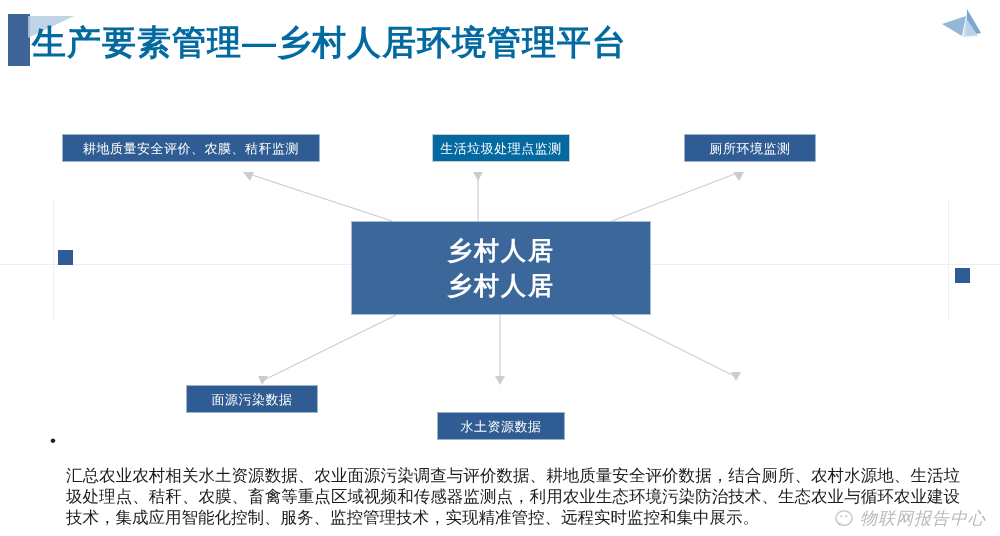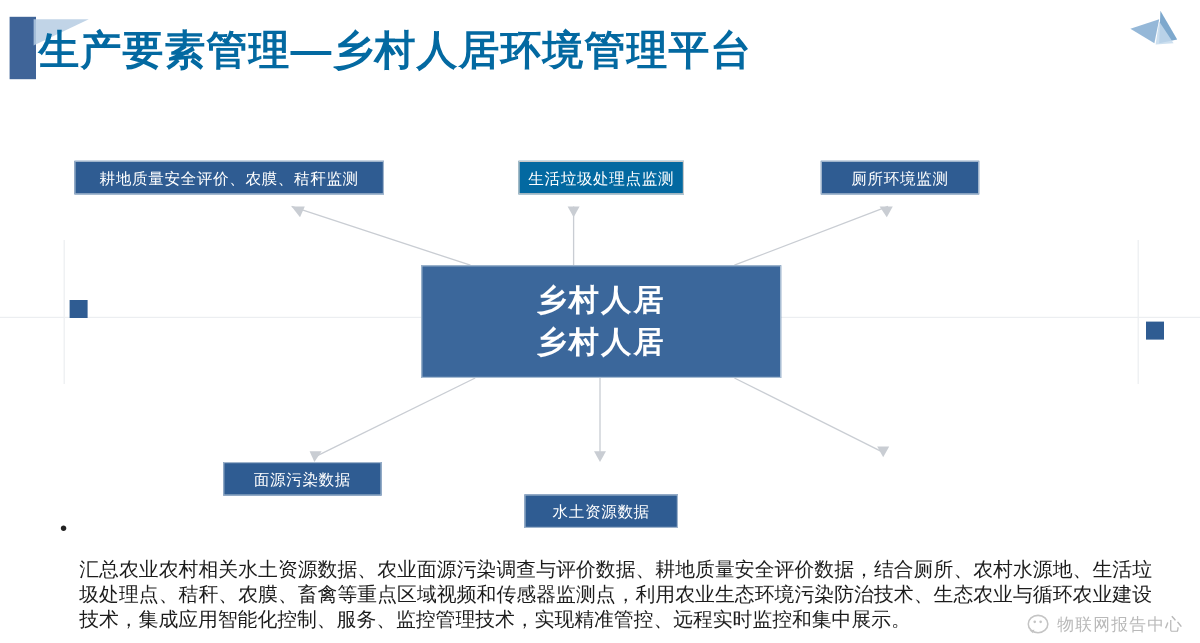--- a/index.html
+++ b/index.html
@@ -156,22 +156,23 @@
   }
 
   
   .watermark {
     position: absolute;
     right: 14px; bottom: 6px;
     display: flex;
     align-items: center;
     gap: 6px;
     color: #b9b9b9;
-    font-size: 14px;
+    font-size: 17px;
     letter-spacing: 1px;
+    font-style: italic;
   }
   .wm-icon { width: 19px; height: 19px; display:block; }
 </style>
 </head>
 <body>
 
 <div class="header">
   <div class="header-mark"></div>
   <div class="header-mark-wing"></div>
   <div class="page-title">生产要素管理—乡村人居环境管理平台</div>

